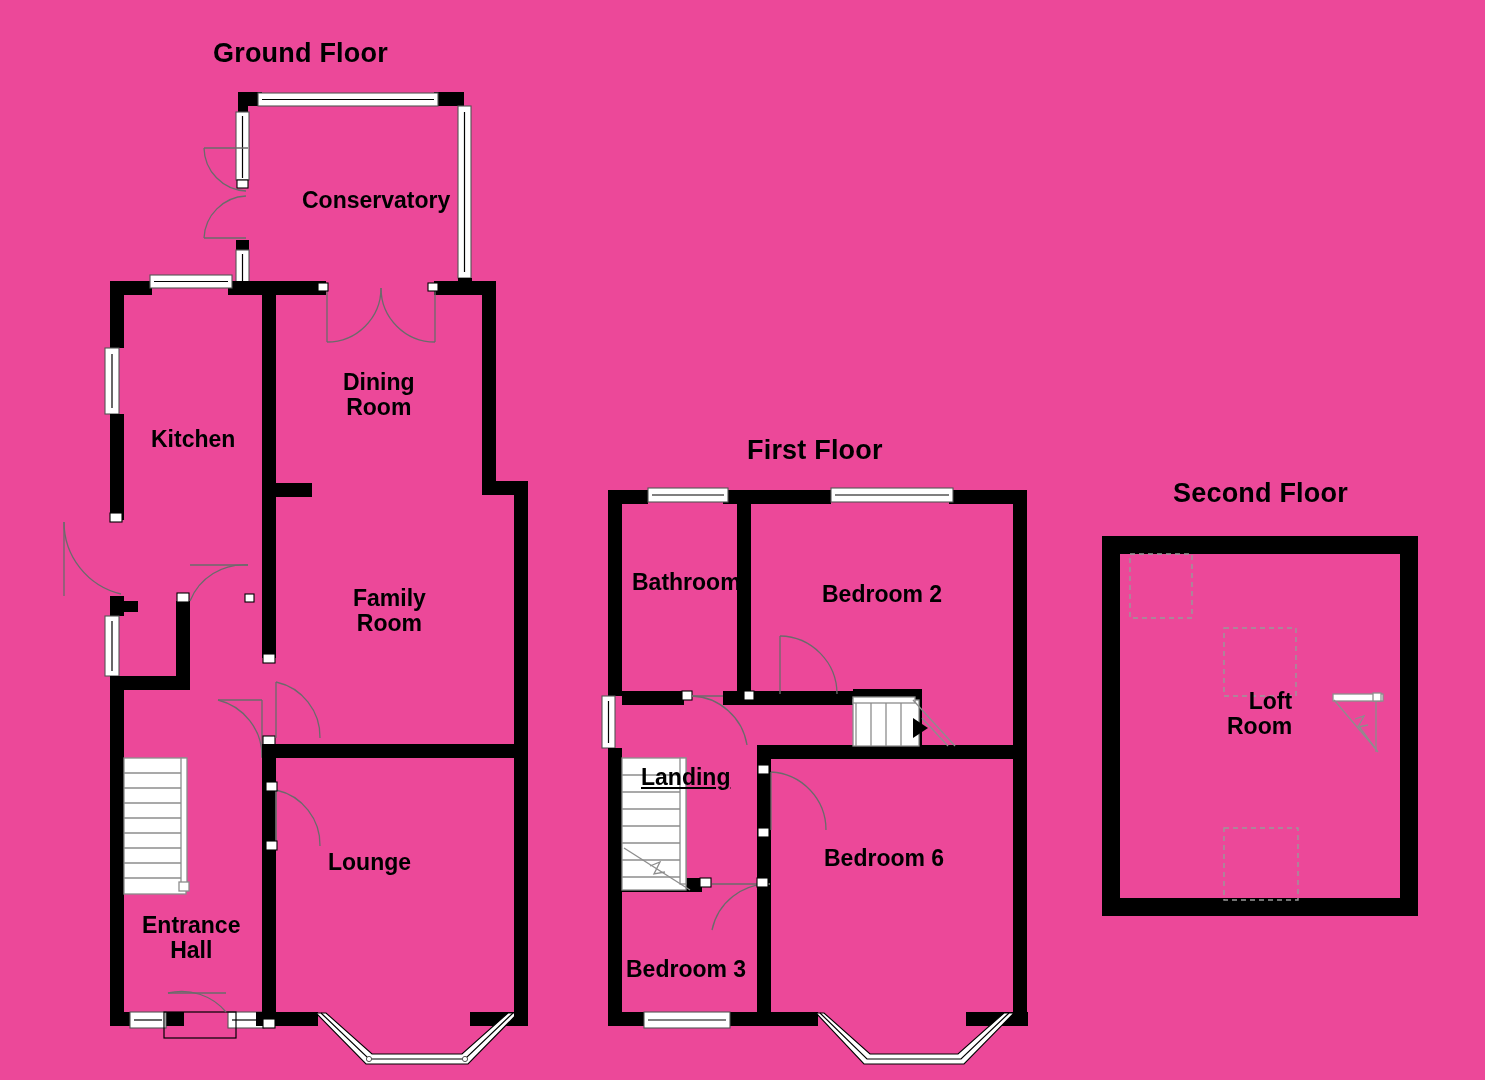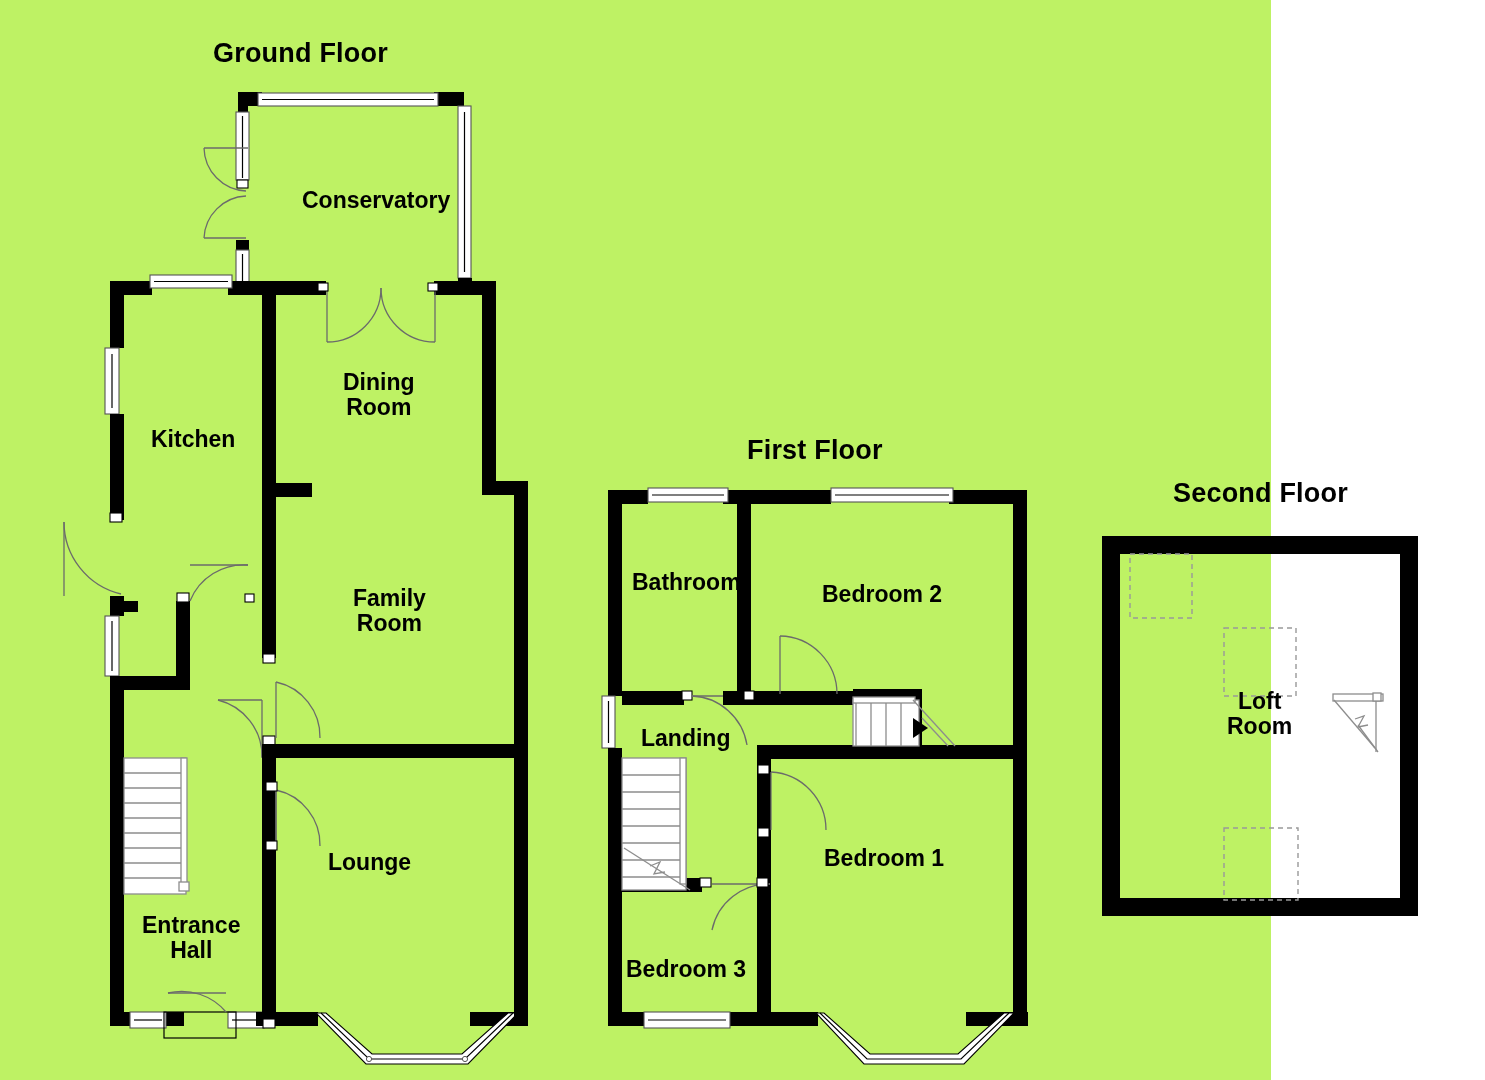--- a/index.html
+++ b/index.html
@@ -9,23 +9,23 @@
     background: #ffffff;
   }
   body {
     width: 1485px;
     height: 1080px;
     font-family: "Liberation Sans", sans-serif;
     overflow: hidden;
   }
   #plan-root {
     position: relative;
-    width: 1271px;
+    width: 1485px;
     height: 1080px;
-    background: #bef264;
+    background: #ec4899;
   }
   svg.plan-svg {
     position: absolute;
     left: 0;
     top: 0;
     width: 1485px;
     height: 1080px;
     display: block;
   }
   .floor-title {
@@ -329,20 +329,20 @@
 Room</div>
   <div class="room-label" style="left:151px; top:427px;text-align:right;">Kitchen</div>
   <div class="room-label" style="left:353px; top:586px;">Family
 Room</div>
   <div class="room-label" style="left:328px; top:850px;">Lounge</div>
   <div class="room-label" style="left:142px; top:913px;">Entrance
 Hall</div>
 
   <div class="room-label" style="left:632px; top:570px;">Bathroom</div>
   <div class="room-label" style="left:822px; top:570px;margin-top:12px;">Bedroom 2</div>
-  <div class="room-label" style="left:641px; top:726px;">Landing</div>
-  <div class="room-label" style="left:824px; top:846px;">Bedroom 1</div>
+  <div class="room-label" style="left:641px; top:765px;text-decoration:underline;">Landing</div>
+  <div class="room-label" style="left:824px; top:846px;">Bedroom 6</div>
   <div class="room-label" style="left:626px; top:957px;">Bedroom 3</div>
 
-  <div class="room-label" style="left:1227px; top:689px; text-align:center;">Loft
+  <div class="room-label" style="left:1227px; top:689px; text-align:right;">Loft
 Room</div>
 
 </div>
 
 </body></html>

